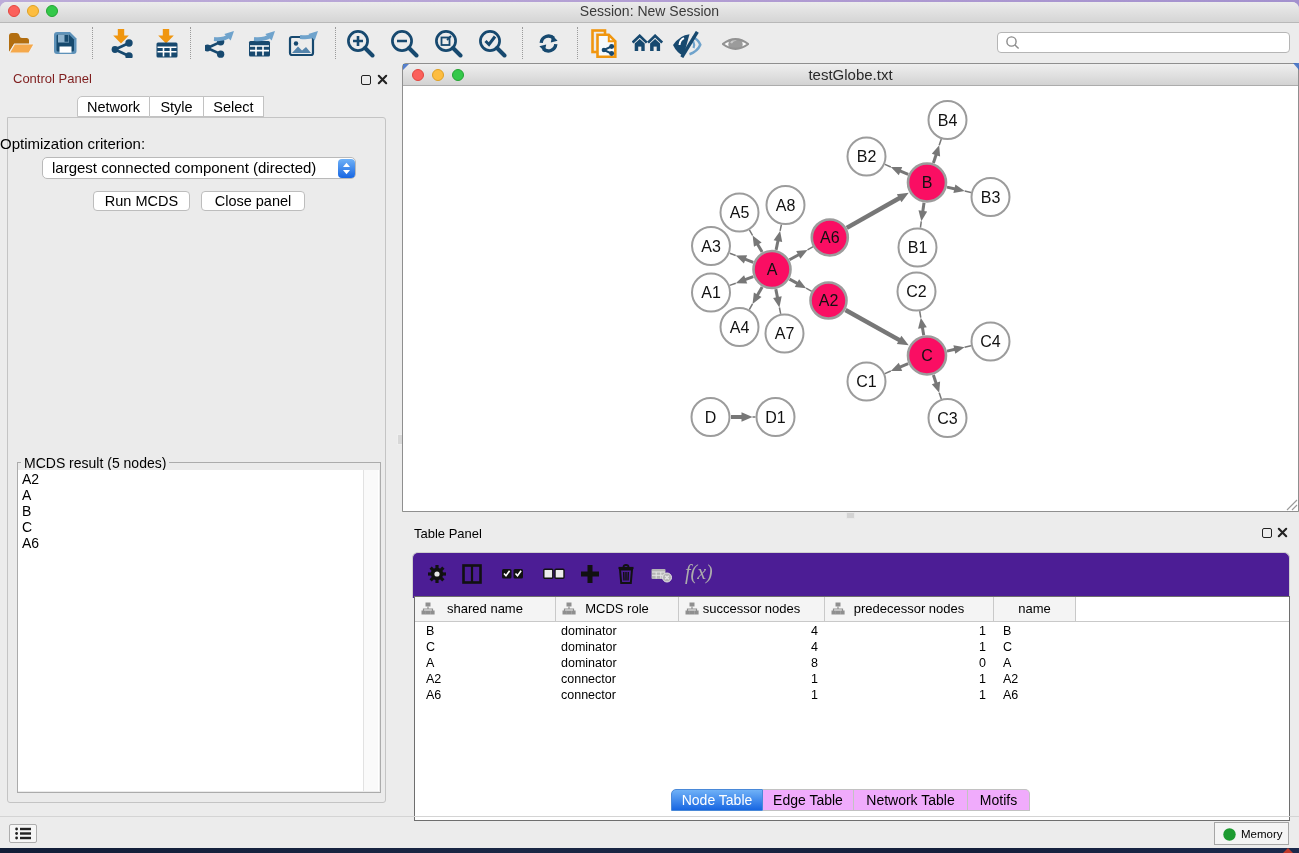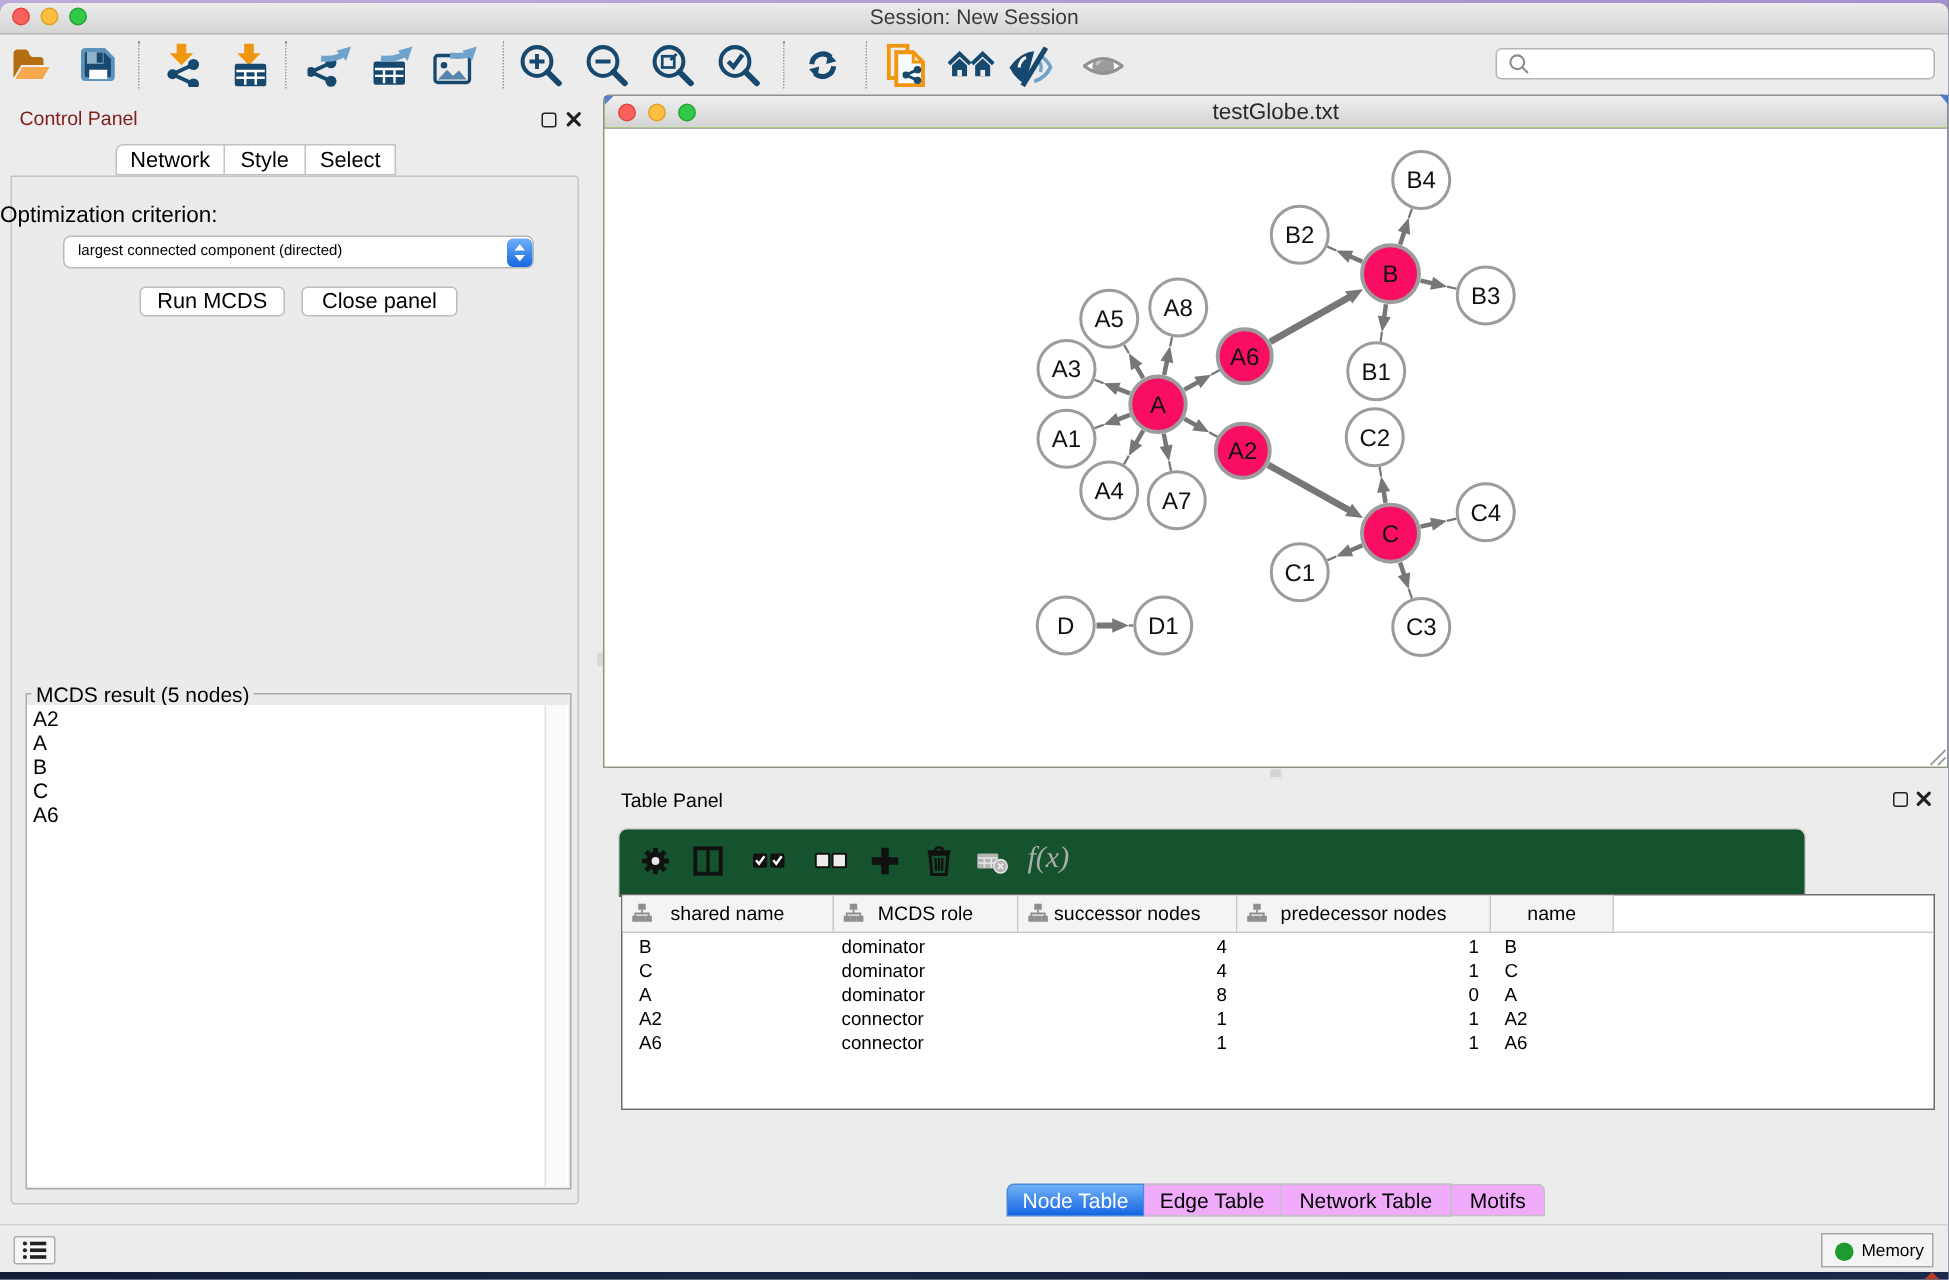--- a/index.html
+++ b/index.html
@@ -34,21 +34,21 @@
 .wbtn-sq { position:absolute; width:9.5px; height:9.5px; border:1.5px solid #222; border-radius:2px; }
 #cp-tabs { left:77px; top:96px; height:21px; }
 .tab { position:absolute; top:0; height:21px; background:#FFFFFF;
   border:1px solid #C2C2C2; color:#000; font-size:14.5px; text-align:center;
   line-height:20px; }
 .tab.sel { background:linear-gradient(#6FB1F7,#1766E2); color:#fff; border-color:#4A89D8;margin-top:31px; }
 #cp-box { left:7px; top:117px; width:379px; height:686px; background:#EBEBEB;
   border:1px solid #C4C4C4; border-radius:0 3px 3px 3px; }
 #opt-label { left:0; top:135px; width:396px; text-align:left; font-size:15px; color:#000; }
 #cp-select { left:42px; top:157px; width:314px; height:22px; background:#fff;
-  border:1px solid #B9B9B9; border-radius:5px; font-size:10px; color:#000;
+  border:1px solid #B9B9B9; border-radius:5px; font-size:15px; color:#000;
   line-height:20px; padding-left:9px; }
 #cp-sel-btn { left:338px; top:158.5px; width:17px; height:19px; border-radius:4px;
   background:linear-gradient(#6FB1F7,#1766E2); }
 .btn { position:absolute; height:20px; background:#FFFFFF; border:1px solid #BDBDBD;
   border-radius:4px; font-size:14.5px; color:#000; text-align:center; line-height:18px; }
 #fieldset { left:17px; top:462px; width:364px; height:331px;
   border:1px solid #ABABAB; }
 #fs-label { left:21px; top:455px; font-size:14px; color:#000; background:#EBEBEB;
   padding:0 3px; }
 #fs-list { left:18px; top:470px; width:361px; height:321px; background:#fff;
@@ -60,23 +60,23 @@
 #netwin { left:402px; top:63px; width:897px; height:449px;
   border:1px solid #8F8F8F; background:#84cc16; border-radius:4px 4px 0 0; }
 #net-titlebar { left:0; top:0; width:895px; height:22px;
   background:linear-gradient(#EFEFEF,#D3D3D3); border-bottom:1px solid #ACACAC; border-radius:3px 3px 0 0; }
 #net-title { position:absolute; width:100%; text-align:center; top:2px;
   font-size:15px; color:#2A2A2A; }
 #net-canvas { left:0; top:22px; width:895px; height:425px; background:#fff; }
 
 
 #tp-title { left:414px; top:526px; font-size:13px; color:#000; }
-#tp-toolbar { left:412px; top:552px; width:792px; height:46px; background:#14532d;
+#tp-toolbar { left:412px; top:552px; width:878px; height:46px; background:#4c1d95;
   border:1px solid #CFCFCF; border-radius:6px 6px 0 0; border-bottom:none; }
-#tbl-box { left:414px; top:596px; width:876px; height:144px; background:#fff;
+#tbl-box { left:414px; top:596px; width:876px; height:225px; background:#fff;
   border:1px solid #6E6E6E; }
 .th-cell { position:absolute; top:0; height:24px; background:#F4F4F4;
   border-right:1px solid #C9C9C9; font-size:13px; color:#000; }
 #tbl-header-line { position:absolute; left:0; top:24px; width:874px; height:1px; background:#C9C9C9; }
 .trow { position:absolute; font-size:12.5px; color:#000; height:16px; line-height:16px; }
 .tb-tab { position:absolute; top:789px; height:22px; background:#f0abfc;
   border:1px solid #C2C2C2; font-size:14px; color:#000; text-align:center; line-height:21px; }
 .tb-tab.sel { background:linear-gradient(#6FB1F7,#1766E2); color:#fff; border-color:#4A89D8; }
 
 

